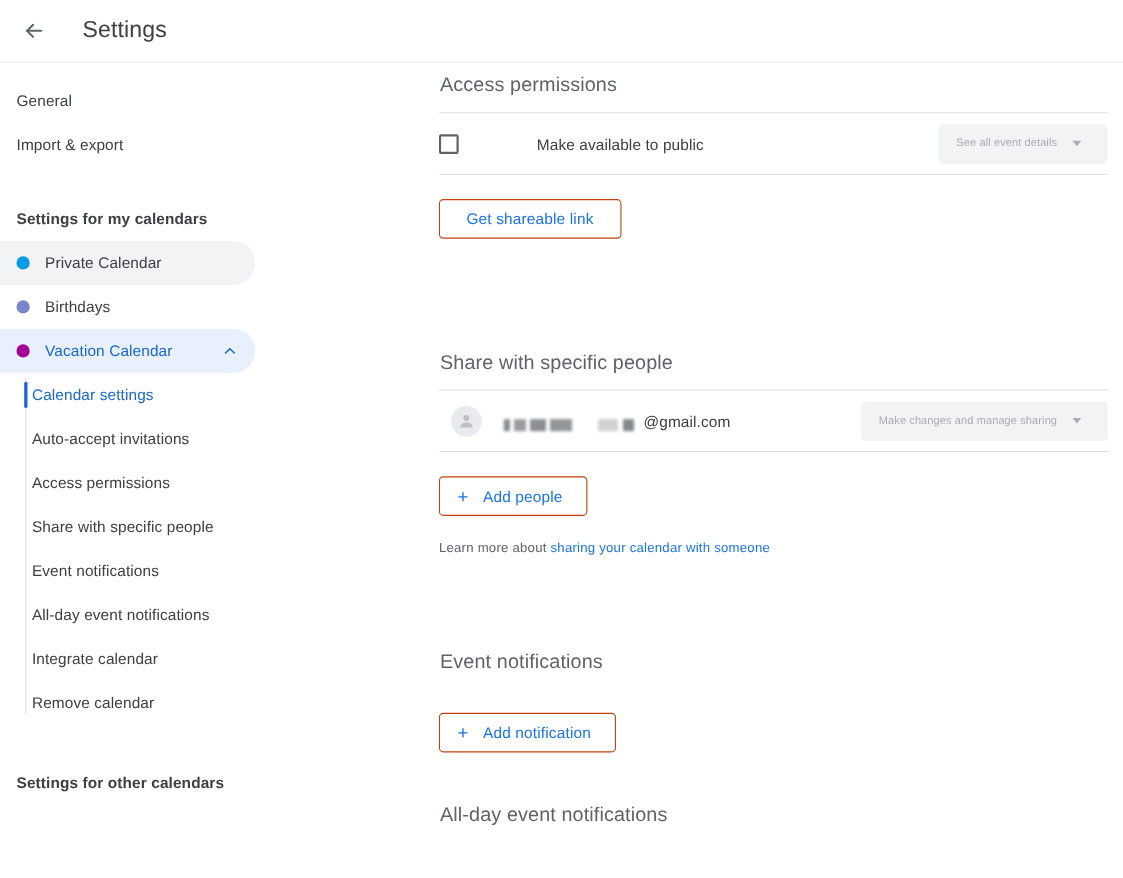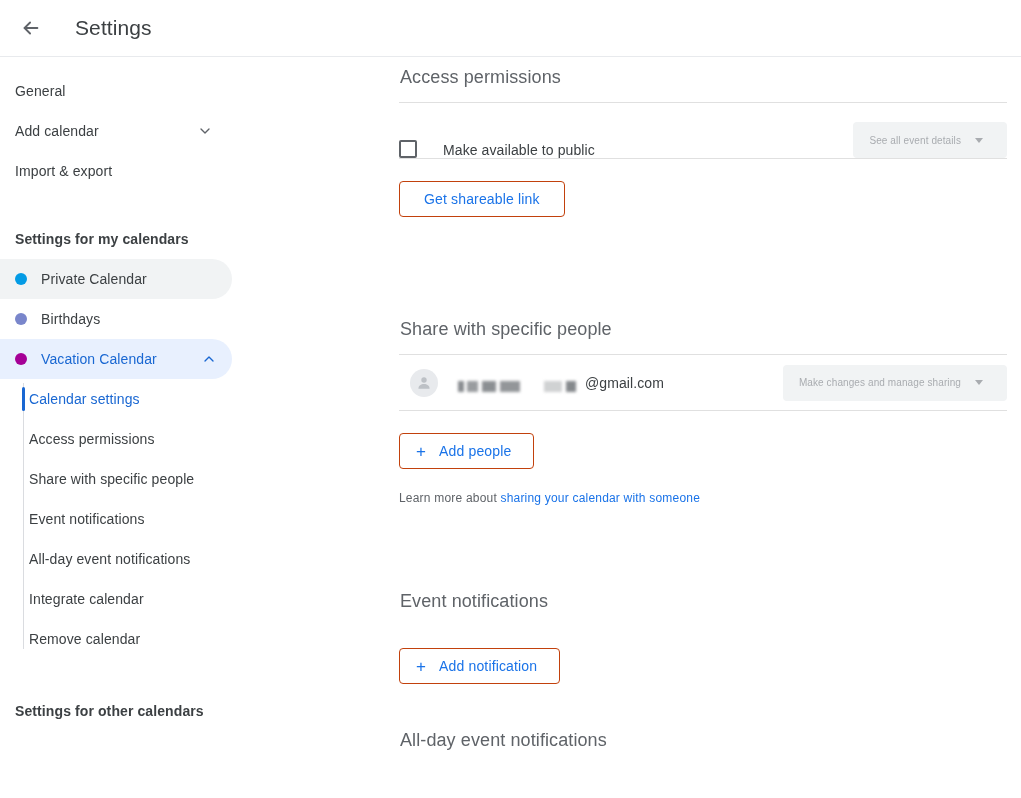--- a/index.html
+++ b/index.html
@@ -160,21 +160,22 @@
     font-weight: normal;
     letter-spacing: .1px;
     margin-bottom: 14px;
     padding-left: 1px;
   }
   .hr { height: 1px; background: #e0e0e0; width: 100%; }
 
   .perm-row {
     height: 55px;
     display: flex;
-    align-items: flex-end;
+    align-items: center;
+    gap: 45px;
   }
   .checkbox {
     width: 18px; height: 18px;
     border: 2px solid #5f6368;
     border-radius: 2px;
     flex: none;
     background: #fff;
     cursor: pointer;
   }
   .perm-label {
@@ -302,28 +303,20 @@
 </div>
 
 <div class="body-wrap">
 
   <div class="sidebar">
 
     <div class="nav-top-item">
       <span class="lbl">General</span>
     </div>
 
-    <div class="nav-top-item">
-      <span class="lbl">Add calendar</span>
-      <span class="chev">
-        <svg width="16" height="16" viewBox="0 0 24 24" fill="none" stroke="#5f6368" stroke-width="2" stroke-linecap="round" stroke-linejoin="round">
-            <polyline points="6 9 12 15 18 9"></polyline>
-          </svg>
-      </span>
-    </div>
 
     <div class="nav-top-item">
       <span class="lbl">Import &amp; export</span>
     </div>
 
     <div class="section-head">Settings for my calendars</div>
 
     <div class="cal-row hovered">
       <span class="cal-dot" style="background:#039be5"></span>
       <span class="lbl">Private Calendar</span>
@@ -340,20 +333,23 @@
       <span class="chev">
         <svg width="16" height="16" viewBox="0 0 24 24" fill="none" stroke="#1967d2" stroke-width="2" stroke-linecap="round" stroke-linejoin="round">
             <polyline points="18 15 12 9 6 15"></polyline>
           </svg>
       </span>
     </div>
 
     <div class="sub-list">
       <div class="sub-item active">
         <span>Calendar settings</span>
+      </div>
+      <div class="sub-item">
+        <span>Auto-accept invitations</span>
       </div>
       <div class="sub-item">
         <span>Access permissions</span>
       </div>
       <div class="sub-item">
         <span>Share with specific people</span>
       </div>
       <div class="sub-item">
         <span>Event notifications</span>
       </div>

